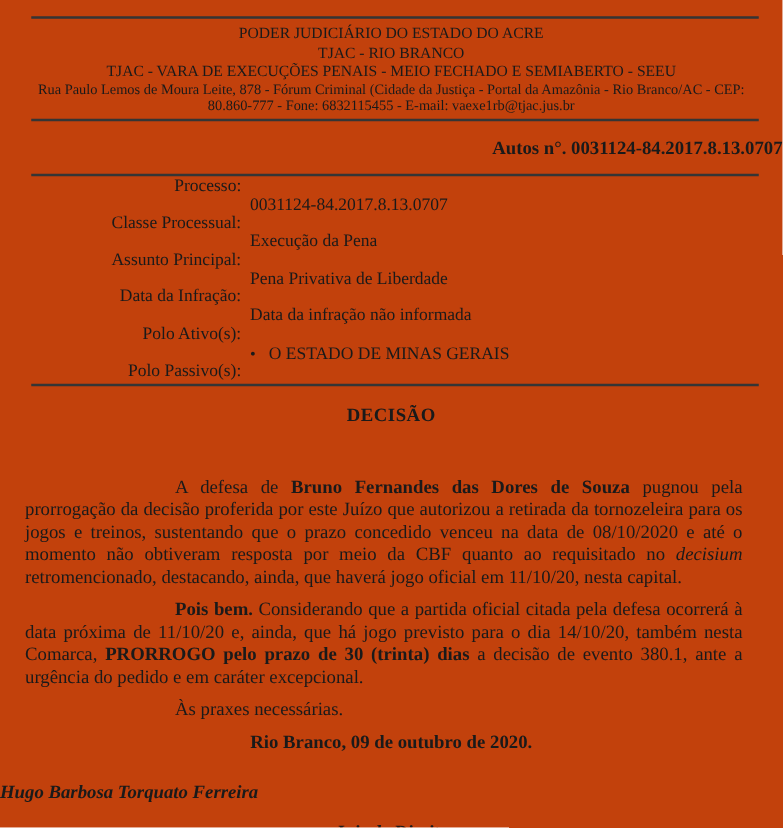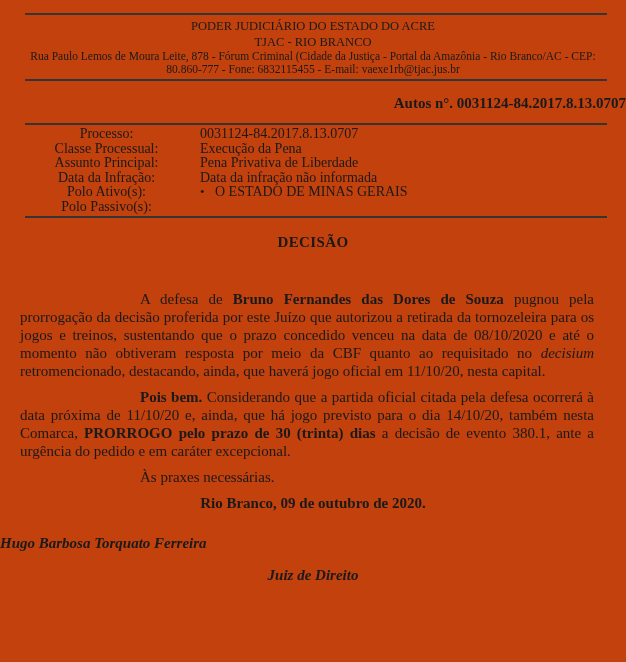--- a/index.html
+++ b/index.html
@@ -10,42 +10,43 @@
   }
   .rule{height:0;border-top:2px solid #353535;margin-left:25px;margin-right:19px;}
   .rule-top{margin-top:13px;}
   .letterhead{text-align:center;padding-top:4px;padding-bottom:3px;}
   .lh-line{white-space:nowrap;}
   .lh-lg{font-size:12.5px;line-height:15.5px;}
   .lh-sm{font-size:11.5px;line-height:13px;}
   .autos-title{text-align:right;font-weight:bold;font-size:15px;line-height:19px;margin:13px 0 10px;}
   .case-fields{padding:2px 0 1px;margin-left:20px;font-size:14px;line-height:14.6px;}
   .field-row{display:flex;}
-  .f-label{width:173px;text-align:center;flex:none;}
-  .f-value{padding-left:7px;white-space:nowrap;}
+  .f-label{width:173px;text-align:right;flex:none;}
+  .f-value{padding-left:7px;white-space:nowrap;margin-top:15px;}
   .bullet{display:inline-block;width:15px;font-size:13px;}
   .decision-heading{text-align:center;font-size:15px;font-weight:bold;margin:15px 0 0;line-height:18px;letter-spacing:0.4px;}
   .body-paragraphs{margin:39px 32px 0 20px;}
   .para{text-align:justify;text-indent:120px;font-size:15px;line-height:18px;margin:0 0 8px;}
   .bold{font-weight:bold;}
   .italic{font-style:italic;}
   .date-line{text-align:center;font-weight:bold;font-size:15px;line-height:18px;margin-top:6px;}
   .signature-name{font-weight:bold;font-style:italic;font-size:15px;line-height:18px;margin-top:22px;}
   .signature-role{text-align:center;font-weight:bold;font-style:italic;font-size:15px;line-height:18px;margin-top:14px;}
 </style>
 </head>
 <body>
 
 <div class="page">
 
   <div class="rule rule-top"></div>
 
   <header class="letterhead">
     <div class="lh-line lh-lg">PODER JUDICIÁRIO DO ESTADO DO ACRE</div>
     <div class="lh-line lh-lg">TJAC - RIO BRANCO</div>
+    <div class="lh-line lh-lg">TJAC - VARA DE EXECUÇÕES PENAIS - MEIO FECHADO E SEMIABERTO - SEEU</div>
     <div class="lh-line lh-sm">Rua Paulo Lemos de Moura Leite, 878 - Fórum Criminal (Cidade da Justiça - Portal da Amazônia - Rio Branco/AC - CEP:</div>
     <div class="lh-line lh-sm">80.860-777 - Fone: 6832115455 - E-mail: vaexe1rb@tjac.jus.br</div>
   </header>
 
   <div class="rule"></div>
 
   <div class="autos-title">Autos n°. 0031124-84.2017.8.13.0707</div>
 
   <div class="rule"></div>
 

